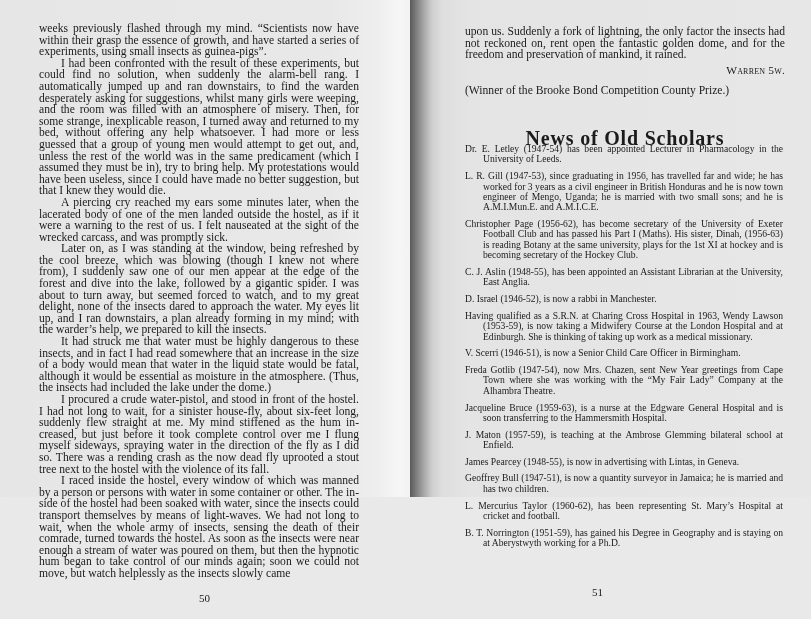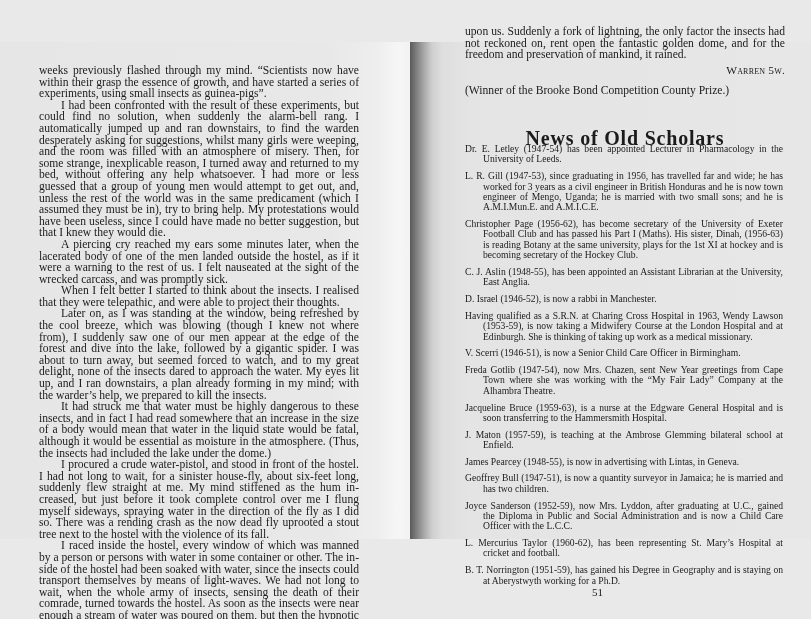--- a/index.html
+++ b/index.html
@@ -4,21 +4,21 @@
 <style>
   html, body { margin: 0; padding: 0; }
   body {
     width: 811px; height: 619px; overflow: hidden;
     background: #e9e9e9;
     font-family: "Liberation Serif", "DejaVu Serif", serif;
     color: #1b1b1b;
   }
   .spread { position: relative; width: 811px; height: 619px; display: flex; }
   .page {
-    position: relative; height: 497px; box-sizing: border-box; margin-top: 42px;
+    position: relative; height: 497px; box-sizing: border-box;
   }
   .page-left {
     width: 410px;
     background: linear-gradient(to right, #e6e6e6 0%, #e8e8e8 80%, #eeeeee 92%, #f6f6f6 97%, #f2f2f2 100%);
   }
   .page-right {
     width: 401px;
     background: linear-gradient(to right, #5a5a5a 0px, #7c7c7c 6px, #a8a8a8 14px, #cfcfcf 22px, #dedede 32px, #e4e4e4 60px, #e7e7e7 100%);
   }
   
@@ -62,21 +62,20 @@
 </head>
 <body>
 
 <div class="spread">
 
   <div class="page page-left">
     <div class="left-col">
       <p class="cont">weeks previously flashed through my mind. “Scientists now have within their grasp the essence of growth, and have started a series of experiments, using small insects as guinea-pigs”.</p>
       <p>I had been confronted with the result of these experiments, but could find no solution, when suddenly the alarm-bell rang. I automatically jumped up and ran downstairs, to find the warden desperately asking for suggestions, whilst many girls were weeping, and the room was filled with an atmosphere of misery. Then, for some strange, inexplicable reason, I turned away and returned to my bed, without offering any help whatsoever. I had more or less guessed that a group of young men would attempt to get out, and, unless the rest of the world was in the same predicament (which I assumed they must be in), try to bring help. My protestations would have been useless, since I could have made no better suggestion, but that I knew they would die.</p>
       <p>A piercing cry reached my ears some minutes later, when the lacerated body of one of the men landed outside the hostel, as if it were a warning to the rest of us. I felt nauseated at the sight of the wrecked carcass, and was promptly sick.</p>
-      <p>When I felt better I started to think about the insects. I realised that they were telepathic, and were able to project their thoughts.</p>
       <p>Later on, as I was standing at the window, being refreshed by the cool breeze, which was blowing (though I knew not where from), I suddenly saw one of our men appear at the edge of the forest and dive into the lake, followed by a gigantic spider. I was about to turn away, but seemed forced to watch, and to my great delight, none of the insects dared to approach the water. My eyes lit up, and I ran downstairs, a plan already forming in my mind; with the warder’s help, we prepared to kill the insects.</p>
       <p>It had struck me that water must be highly dangerous to these insects, and in fact I had read somewhere that an increase in the size of a body would mean that water in the liquid state would be fatal, although it would be essential as moisture in the atmosphere. (Thus, the insects had included the lake under the dome.)</p>
       <p>I procured a crude water-pistol, and stood in front of the hostel. I had not long to wait, for a sinister house-fly, about six-feet long, suddenly flew straight at me. My mind stiffened as the hum in­creased, but just before it took complete control over me I flung myself sideways, spraying water in the direction of the fly as I did so. There was a rending crash as the now dead fly uprooted a stout tree next to the hostel with the violence of its fall.</p>
       <p>I raced inside the hostel, every window of which was manned by a person or persons with water in some container or other. The in­side of the hostel had been soaked with water, since the insects could transport themselves by means of light-waves. We had not long to wait, when the whole army of insects, sensing the death of their comrade, turned towards the hostel. As soon as the insects were near enough a stream of water was poured on them, but then the hypnotic hum began to take control of our minds again; soon we could not move, but watch helplessly as the insects slowly came</p>
     </div>
     <div class="page-num left-num">50</div>
   </div>
 
   <div class="page page-right"></div>
 
@@ -93,20 +92,19 @@
     <p class="entry">Christopher Page (1956-62), has become secretary of the University of Exeter Football Club and has passed his Part I (Maths). His sister, Dinah, (1956-63) is reading Botany at the same university, plays for the 1st XI at hockey and is becoming secretary of the Hockey Club.</p>
     <p class="entry">C. J. Aslin (1948-55), has been appointed an Assistant Librarian at the University, East Anglia.</p>
     <p class="entry">D. Israel (1946-52), is now a rabbi in Manchester.</p>
     <p class="entry">Having qualified as a S.R.N. at Charing Cross Hospital in 1963, Wendy Lawson (1953-59), is now taking a Midwifery Course at the London Hospital and at Edinburgh. She is thinking of taking up work as a medical missionary.</p>
     <p class="entry">V. Scerri (1946-51), is now a Senior Child Care Officer in Birmingham.</p>
     <p class="entry">Freda Gotlib (1947-54), now Mrs. Chazen, sent New Year greetings from Cape Town where she was working with the “My Fair Lady” Company at the Alhambra Theatre.</p>
     <p class="entry">Jacqueline Bruce (1959-63), is a nurse at the Edgware General Hospital and is soon transferring to the Hammersmith Hospital.</p>
     <p class="entry">J. Maton (1957-59), is teaching at the Ambrose Glemming bilateral school at Enfield.</p>
     <p class="entry">James Pearcey (1948-55), is now in advertising with Lintas, in Geneva.</p>
     <p class="entry">Geoffrey Bull (1947-51), is now a quantity surveyor in Jamaica; he is married and has two children.</p>
-    <p class="entry">Joyce Sanderson (1952-59), now Mrs. Lyddon, after graduating at U.C., gained the Diploma in Public and Social Administration and is now a Child Care Officer with the L.C.C.</p>
     <p class="entry">L. Mercurius Taylor (1960-62), has been representing St. Mary’s Hospital at cricket and football.</p>
     <p class="entry">B. T. Norrington (1951-59), has gained his Degree in Geography and is staying on at Aberystwyth working for a Ph.D.</p>
 
   </div>
 
   <div class="page-num right-num">51</div>
 </div>
 
 </body></html>

